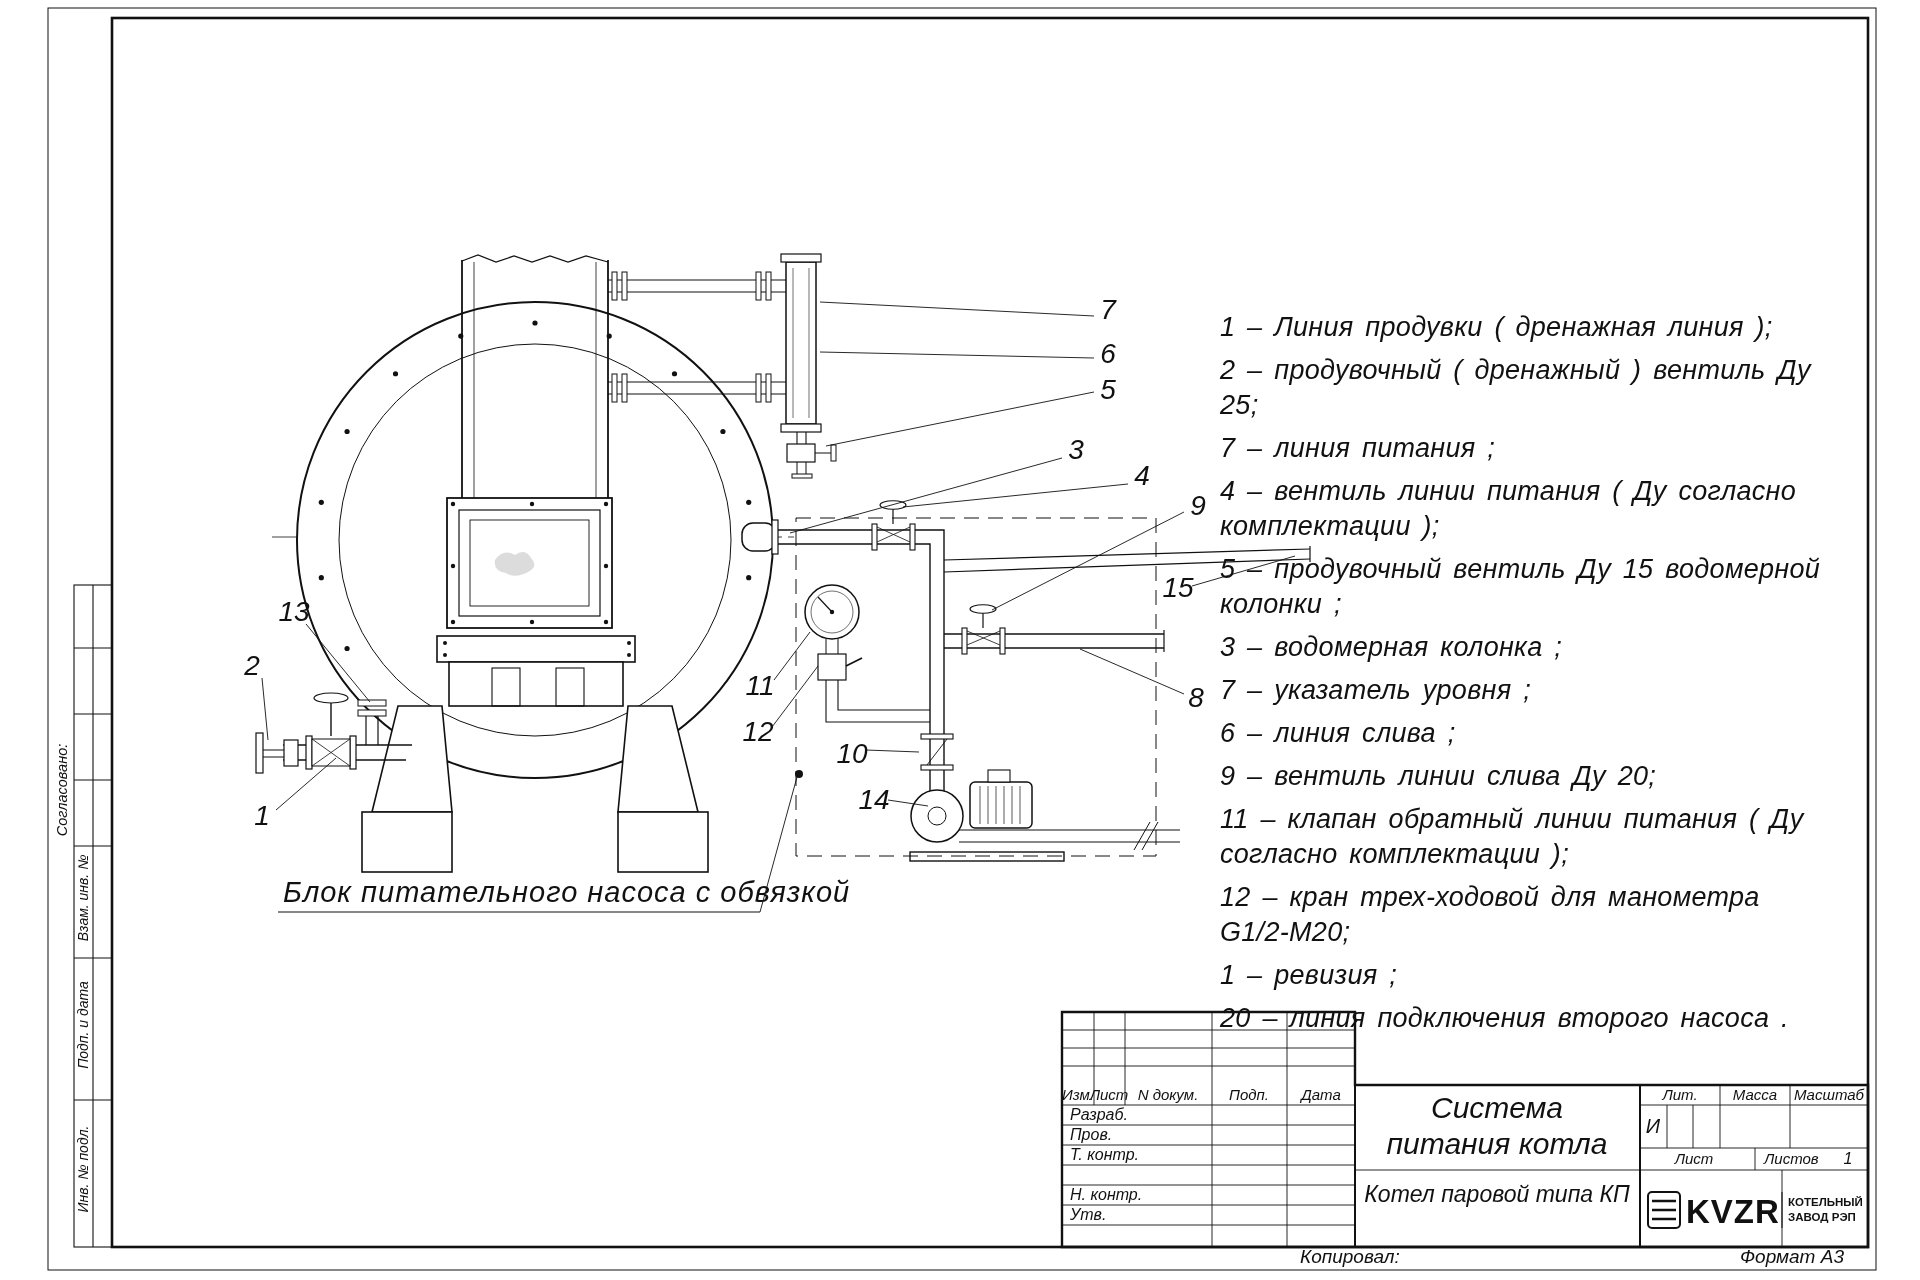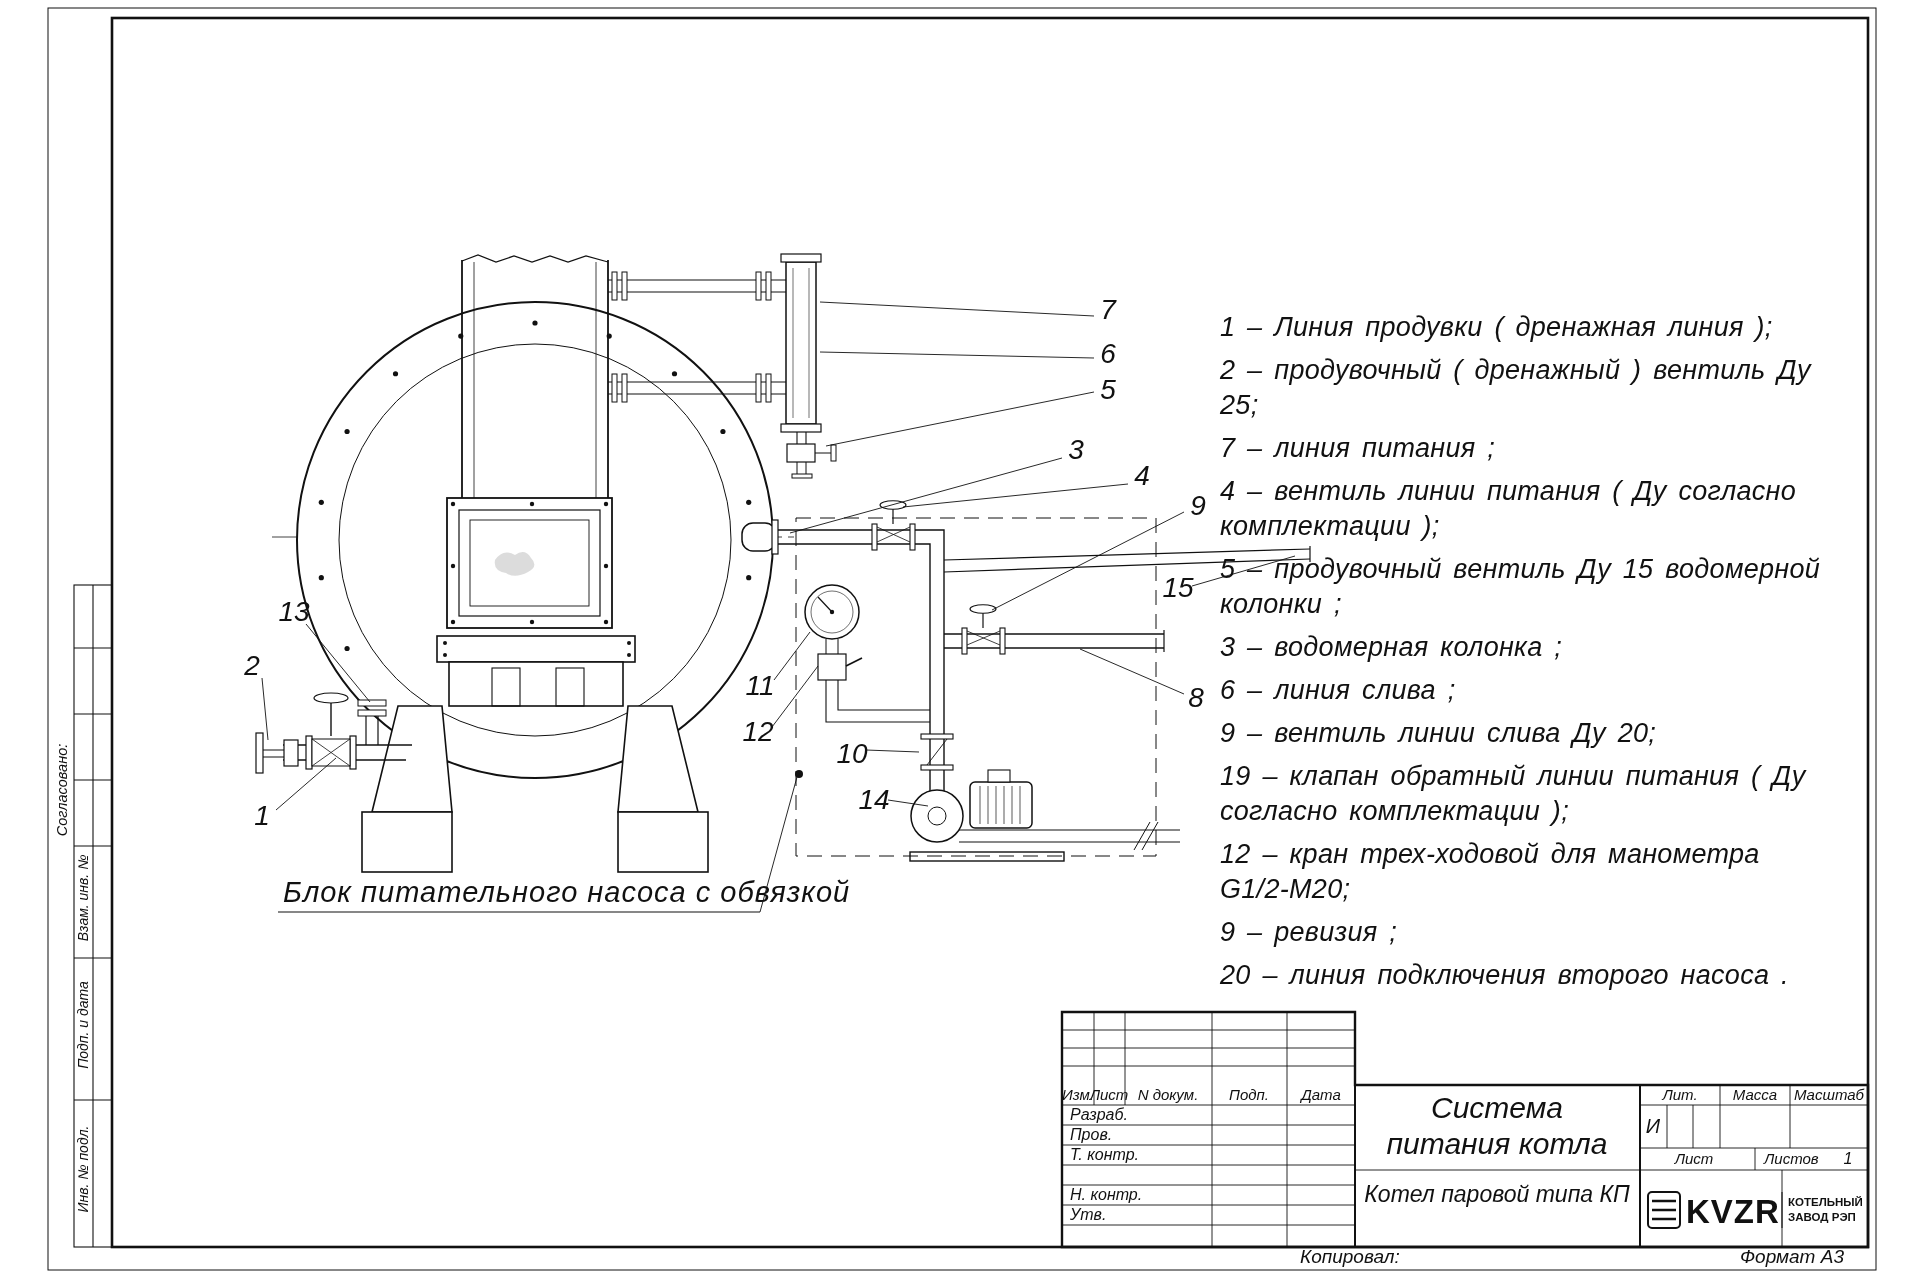--- a/index.html
+++ b/index.html
@@ -324,21 +324,22 @@
   </g>
 </svg>
 
 <div class="parts-list" id="parts-list">
       <div class="part-item">1 –  Линия продувки  ( дренажная линия );</div>
       <div class="part-item">2 –  продувочный  ( дренажный )  вентиль  Ду 25;</div>
       <div class="part-item">7 –  линия питания ;</div>
       <div class="part-item">4 –  вентиль линии питания  ( Ду согласно комплектации );</div>
       <div class="part-item">5 –  продувочный вентиль Ду 15  водомерной колонки ;</div>
       <div class="part-item">3 –  водомерная колонка ;</div>
+      <div class="part-item">7 –  указатель уровня ;</div>
       <div class="part-item">6 –  линия слива ;</div>
       <div class="part-item">9 –  вентиль линии слива  Ду 20;</div>
-      <div class="part-item">19 –  клапан обратный линии питания  ( Ду согласно комплектации );</div>
+      <div class="part-item">11 –  клапан обратный линии питания  ( Ду согласно комплектации );</div>
       <div class="part-item">12 –  кран трех-ходовой для манометра  G1/2-М20;</div>
-      <div class="part-item">9 –  ревизия ;</div>
+      <div class="part-item">1 –  ревизия ;</div>
       <div class="part-item">20 –  линия подключения второго насоса .</div>
     </div>
 
 </div>
 
 </body></html>

